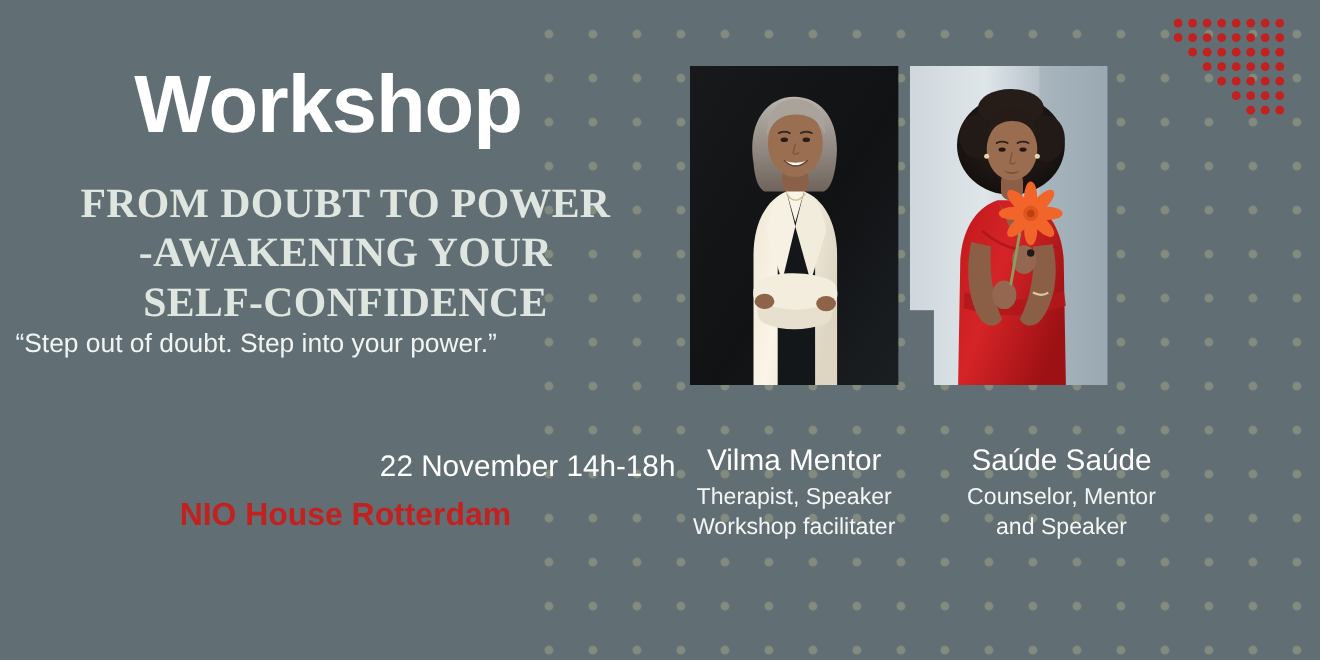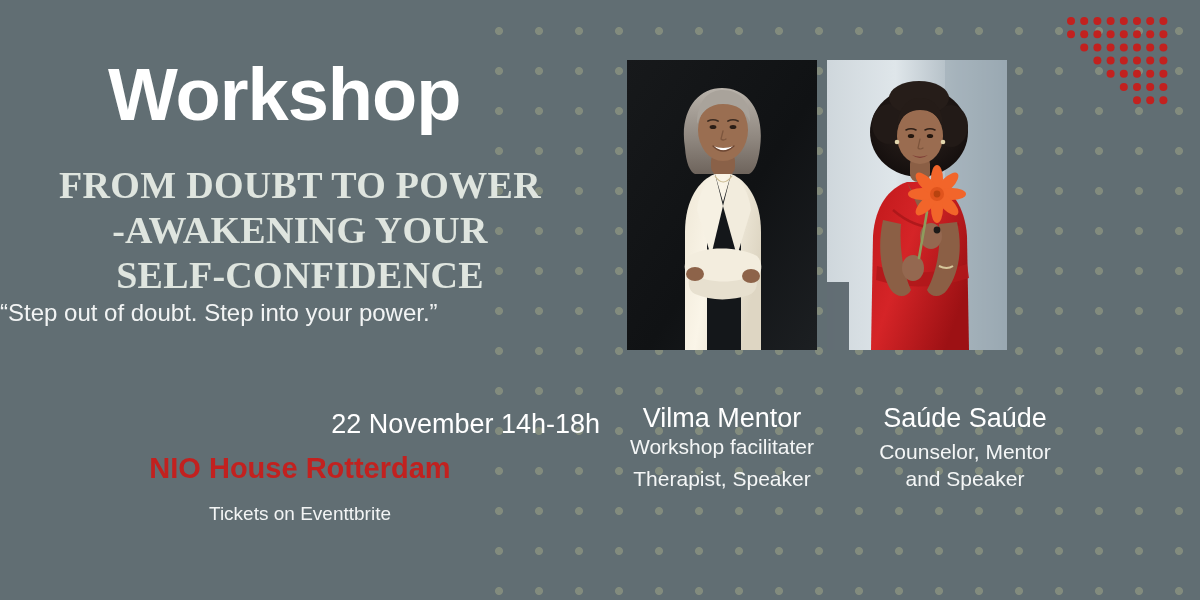--- a/index.html
+++ b/index.html
@@ -39,21 +39,21 @@
     position: absolute;
     right: 18px;
     top: 16px;
     width: 116px;
     height: 92px;
   }
 
   
   #left-col {
     position: absolute;
-    left: 0;
+    left: 14px;
     top: 0;
     width: 600px;
     height: 585px;
   }
 
   #title-workshop {
     position: absolute;
     left: 108px;
     top: 58px;
     font-size: 74px;
@@ -228,21 +228,20 @@
       <span class="sub-line">-AWAKENING YOUR</span>
       <span class="sub-line">SELF-CONFIDENCE</span>
     </div>
 
     <div id="quote-line">“Step out of doubt. Step into your power.”</div>
 
     <div id="event-date">22 November  14h-18h</div>
 
     <div id="event-venue">NIO  House Rotterdam</div>
 
-    <div id="event-tickets">Tickets on Eventtbrite</div>
   </div>
 
   <div class="photo" id="photo-left">
     <svg viewBox="0 0 190 290" preserveAspectRatio="xMidYMid slice" xmlns="http://www.w3.org/2000/svg">
       <defs>
         <linearGradient id="p1bg" x1="0" y1="0" x2="1" y2="1">
           <stop offset="0%" stop-color="#17191b"></stop>
           <stop offset="55%" stop-color="#101214"></stop>
           <stop offset="100%" stop-color="#1c1f22"></stop>
         </linearGradient>
@@ -384,22 +383,22 @@
 
       <path d="M85 95 Q93 101 101 95 Q93 98.5 85 95 Z" fill="#7e3d35"></path>
 
       <circle cx="70" cy="82" r="2.3" fill="#e3d6ae"></circle>
       <circle cx="116" cy="82" r="2.3" fill="#e3d6ae"></circle>
     </svg>
   </div>
 
   <div class="speaker" id="speaker-1">
     <span class="speaker-name">Vilma Mentor</span>
+    <span class="speaker-role">Therapist, Speaker</span>
     <span class="speaker-role" style="margin-top:0">Workshop facilitater</span>
-    <span class="speaker-role">Therapist, Speaker</span>
   </div>
 
   <div class="speaker" id="speaker-2">
     <span class="speaker-name">Saúde Saúde</span>
     <span class="speaker-role">Counselor, Mentor</span>
     <span class="speaker-role" style="margin-top:0">and Speaker</span>
   </div>
 
 </div>
 

